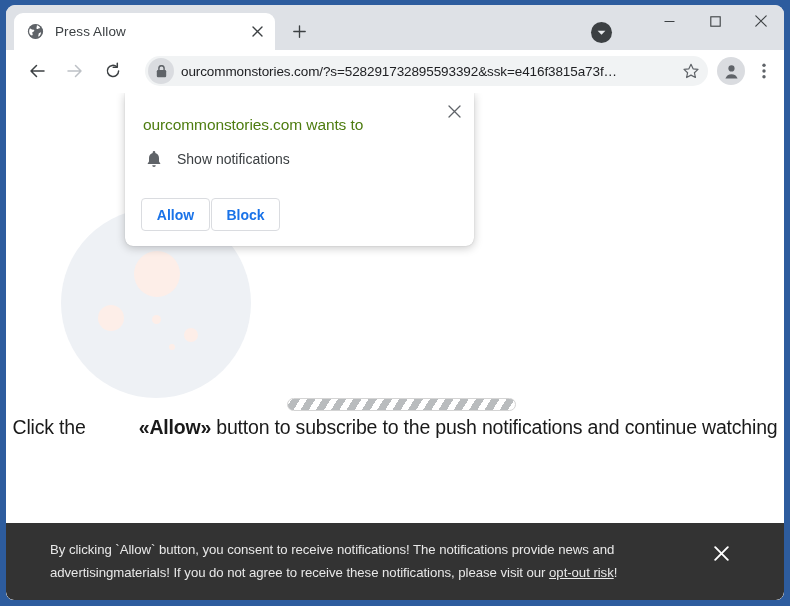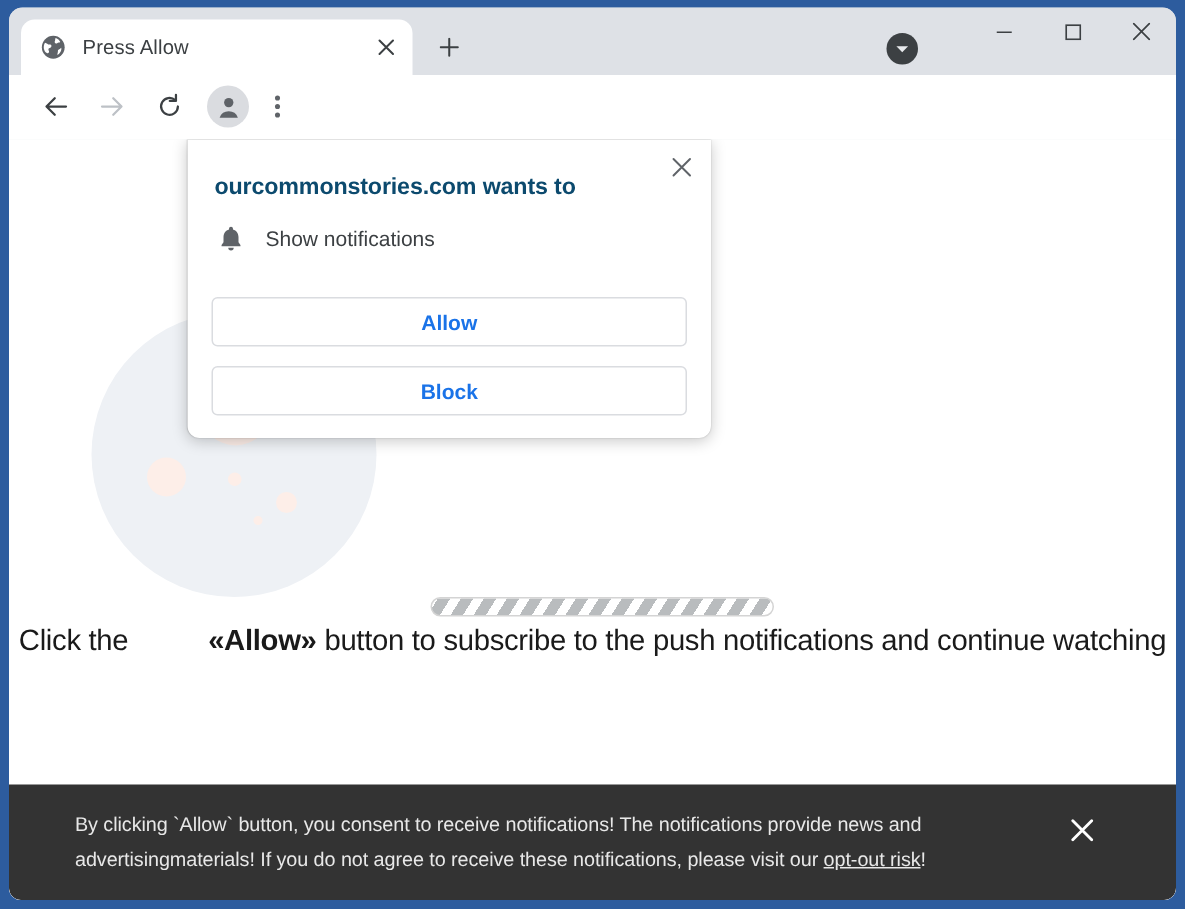--- a/index.html
+++ b/index.html
@@ -277,24 +277,23 @@
 
   #dialog-close {
     position: absolute;
     right: 8px; top: 6px;
     width: 24px; height: 24px;
     display: flex; align-items: center; justify-content: center;
   }
 
   #dialog-title {
     font-size: 15.5px;
-    color: #0c4a6e;
+    color: #4d7c0f;
     padding: 9px 0 0 2px;
     letter-spacing: -0.1px;
-    font-weight: bold;
   }
 
   #dialog-permission-row {
     display: flex;
     align-items: center;
     padding: 16px 0 0 4px;
   }
 
   #bell-icon {
     width: 18px; height: 18px;
@@ -303,23 +302,22 @@
     display: flex; align-items: center; justify-content: center;
   }
 
   #permission-label {
     font-size: 14px;
     color: #3c4043;
   }
 
   #dialog-actions {
     display: flex;
-    gap: 13px;
+    gap: 1px;
     padding-top: 30px;
-    flex-direction: column;
   }
 
   .dialog-btn {
     min-width: 69px;
     height: 33px;
     border: 1px solid #dadce0;
     border-radius: 4px;
     background: #ffffff;
     color: #1a73e8;
     font-size: 14px;
@@ -434,20 +432,34 @@
         </svg>
       </div>
 
       <div class="nav-btn">
         <svg width="18" height="18" viewBox="0 0 18 18">
           <path d="M14.6 9 A5.6 5.6 0 1 1 12.8 4.8" fill="none" stroke="#3c4043" stroke-width="1.5" stroke-linecap="round"></path>
           <path d="M13.3 1.2 L13.3 5.3 L9.2 5.3" fill="none" stroke="#3c4043" stroke-width="1.5" stroke-linecap="round" stroke-linejoin="round"></path>
         </svg>
       </div>
 
+      <div id="omnibox">
+        <span id="site-lock">
+          <svg width="11" height="13" viewBox="0 0 11 13">
+            <rect x="0.8" y="5" width="9.4" height="7.2" rx="1.2" fill="#5f6368"></rect>
+            <path d="M2.9 5 L2.9 3.3 A2.6 2.6 0 0 1 8.1 3.3 L8.1 5" fill="none" stroke="#5f6368" stroke-width="1.45"></path>
+          </svg>
+        </span>
+        <span id="url-text">ourcommonstories.com/?s=528291732895593392&amp;ssk=e416f3815a73f…</span>
+        <span id="bookmark-star">
+          <svg width="16" height="16" viewBox="0 0 16 16">
+            <path d="M8 1.3 L10.1 5.8 L15 6.4 L11.4 9.7 L12.4 14.5 L8 12.1 L3.6 14.5 L4.6 9.7 L1 6.4 L5.9 5.8 Z" fill="none" stroke="#5f6368" stroke-width="1.2" stroke-linejoin="round"></path>
+          </svg>
+        </span>
+      </div>
 
       <div id="profile-button">
         <svg width="17" height="17" viewBox="0 0 17 17">
           <circle cx="8.5" cy="5.4" r="3.1" fill="#5f6368"></circle>
           <path d="M2.4 15.5 A6.5 6.5 0 0 1 14.6 15.5 Z" fill="#5f6368"></path>
         </svg>
       </div>
 
       <div id="menu-button">
         <svg width="4" height="16" viewBox="0 0 4 16">

